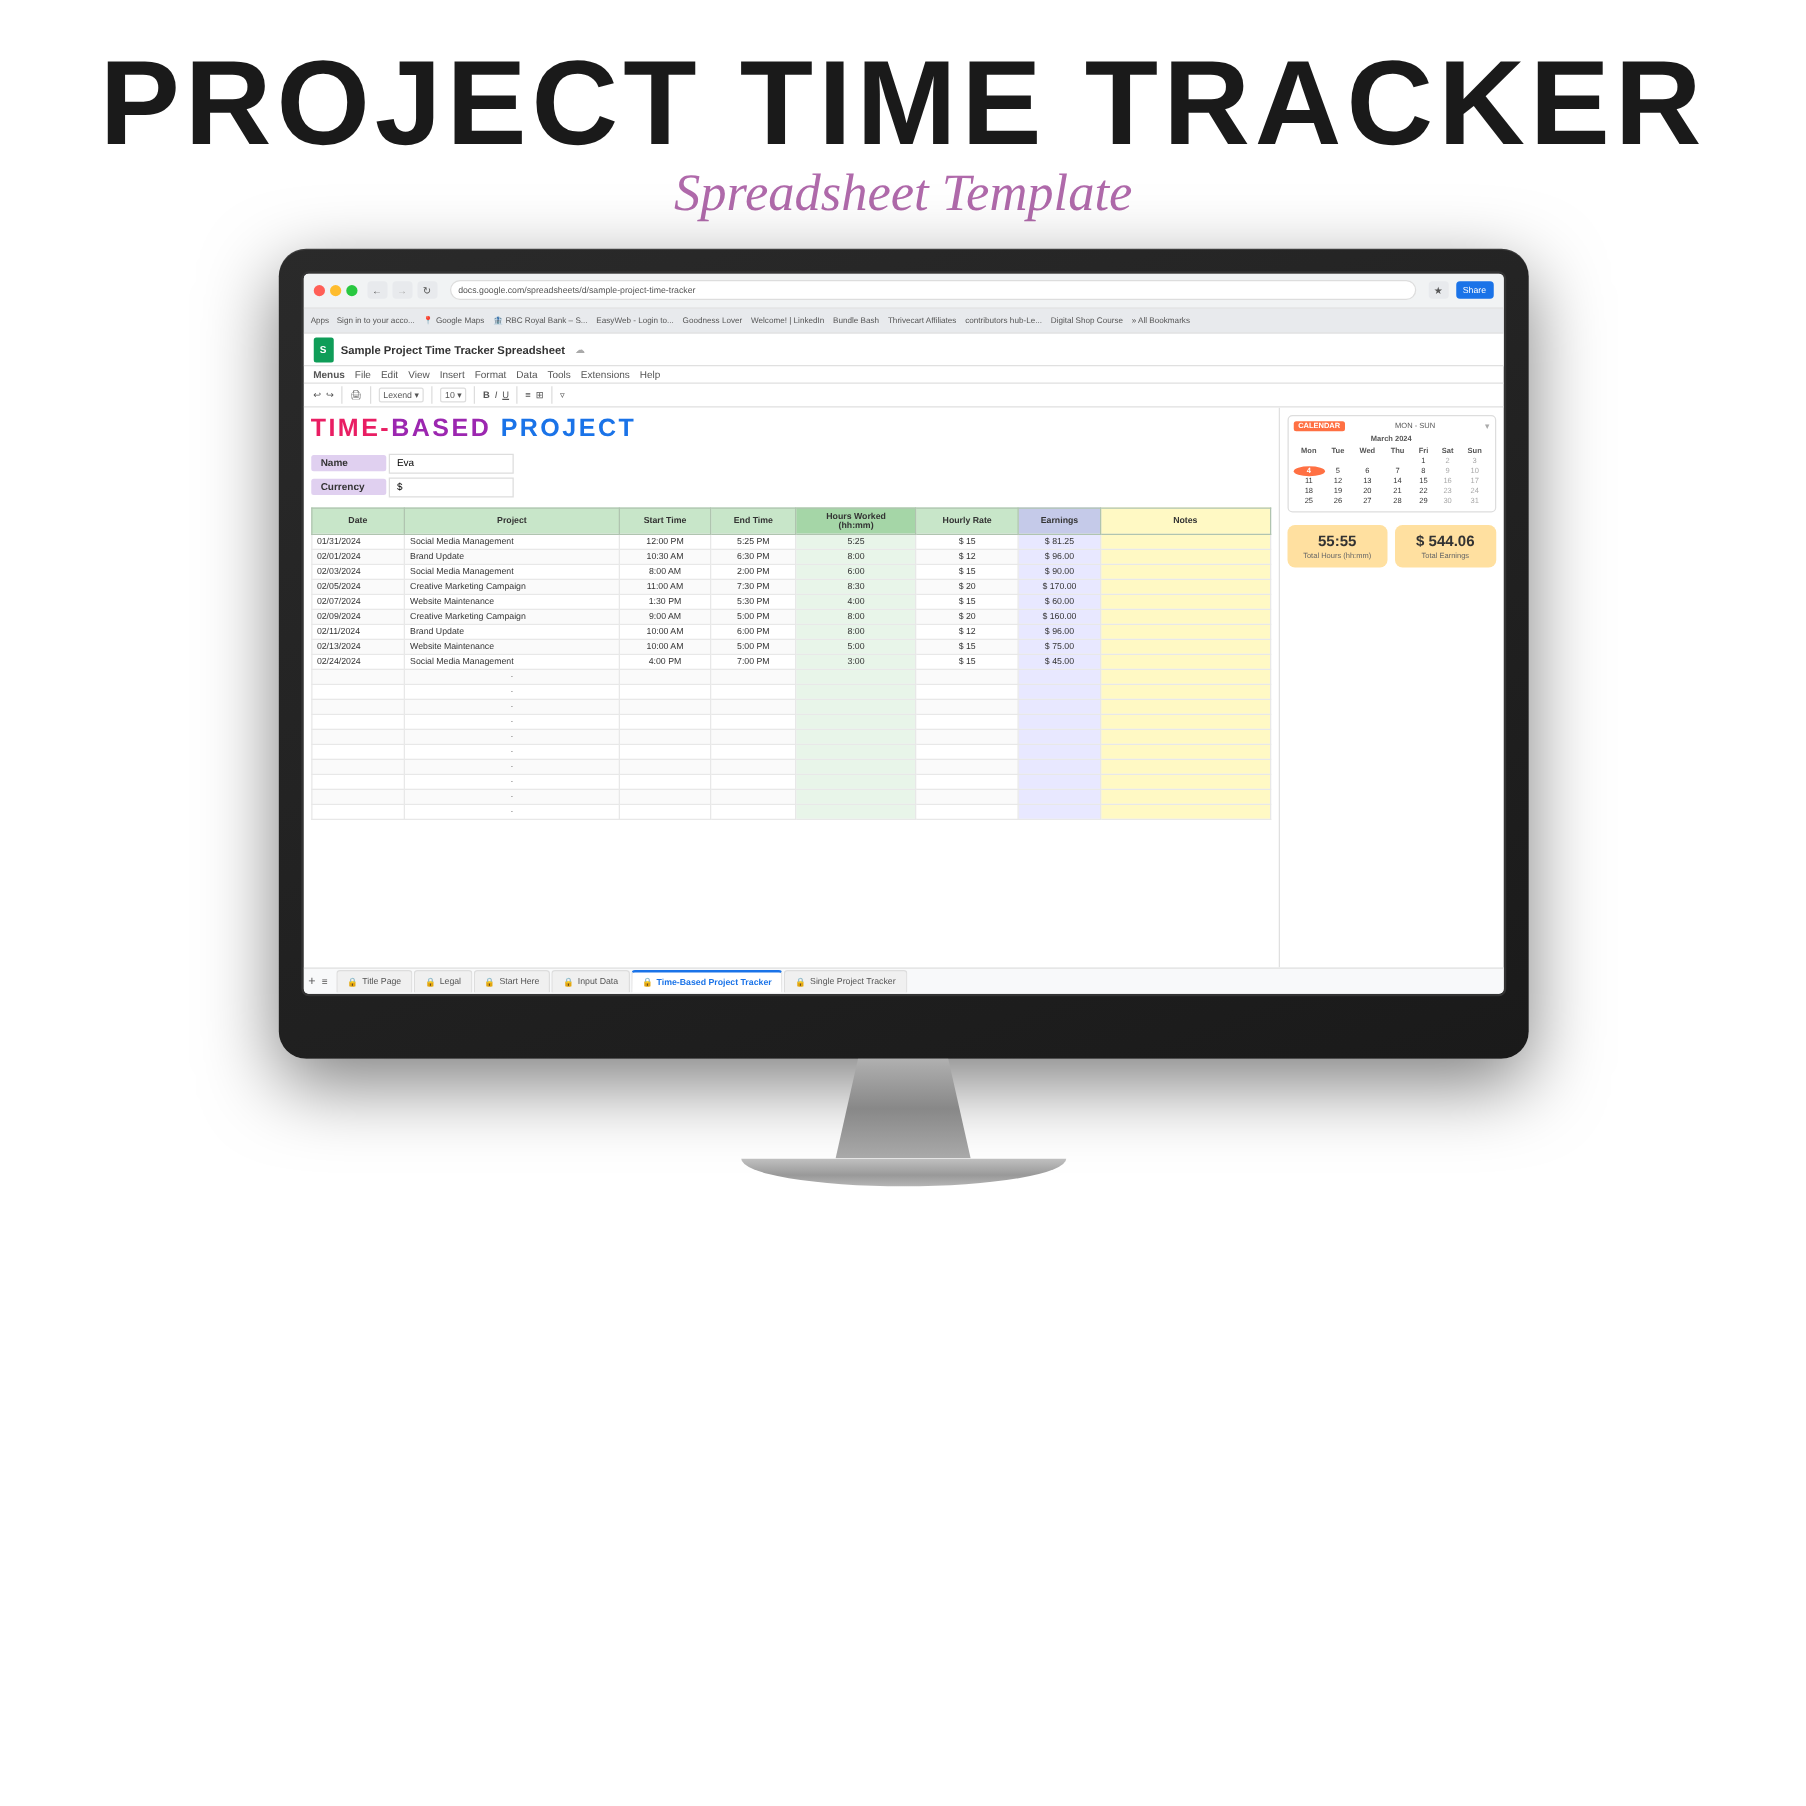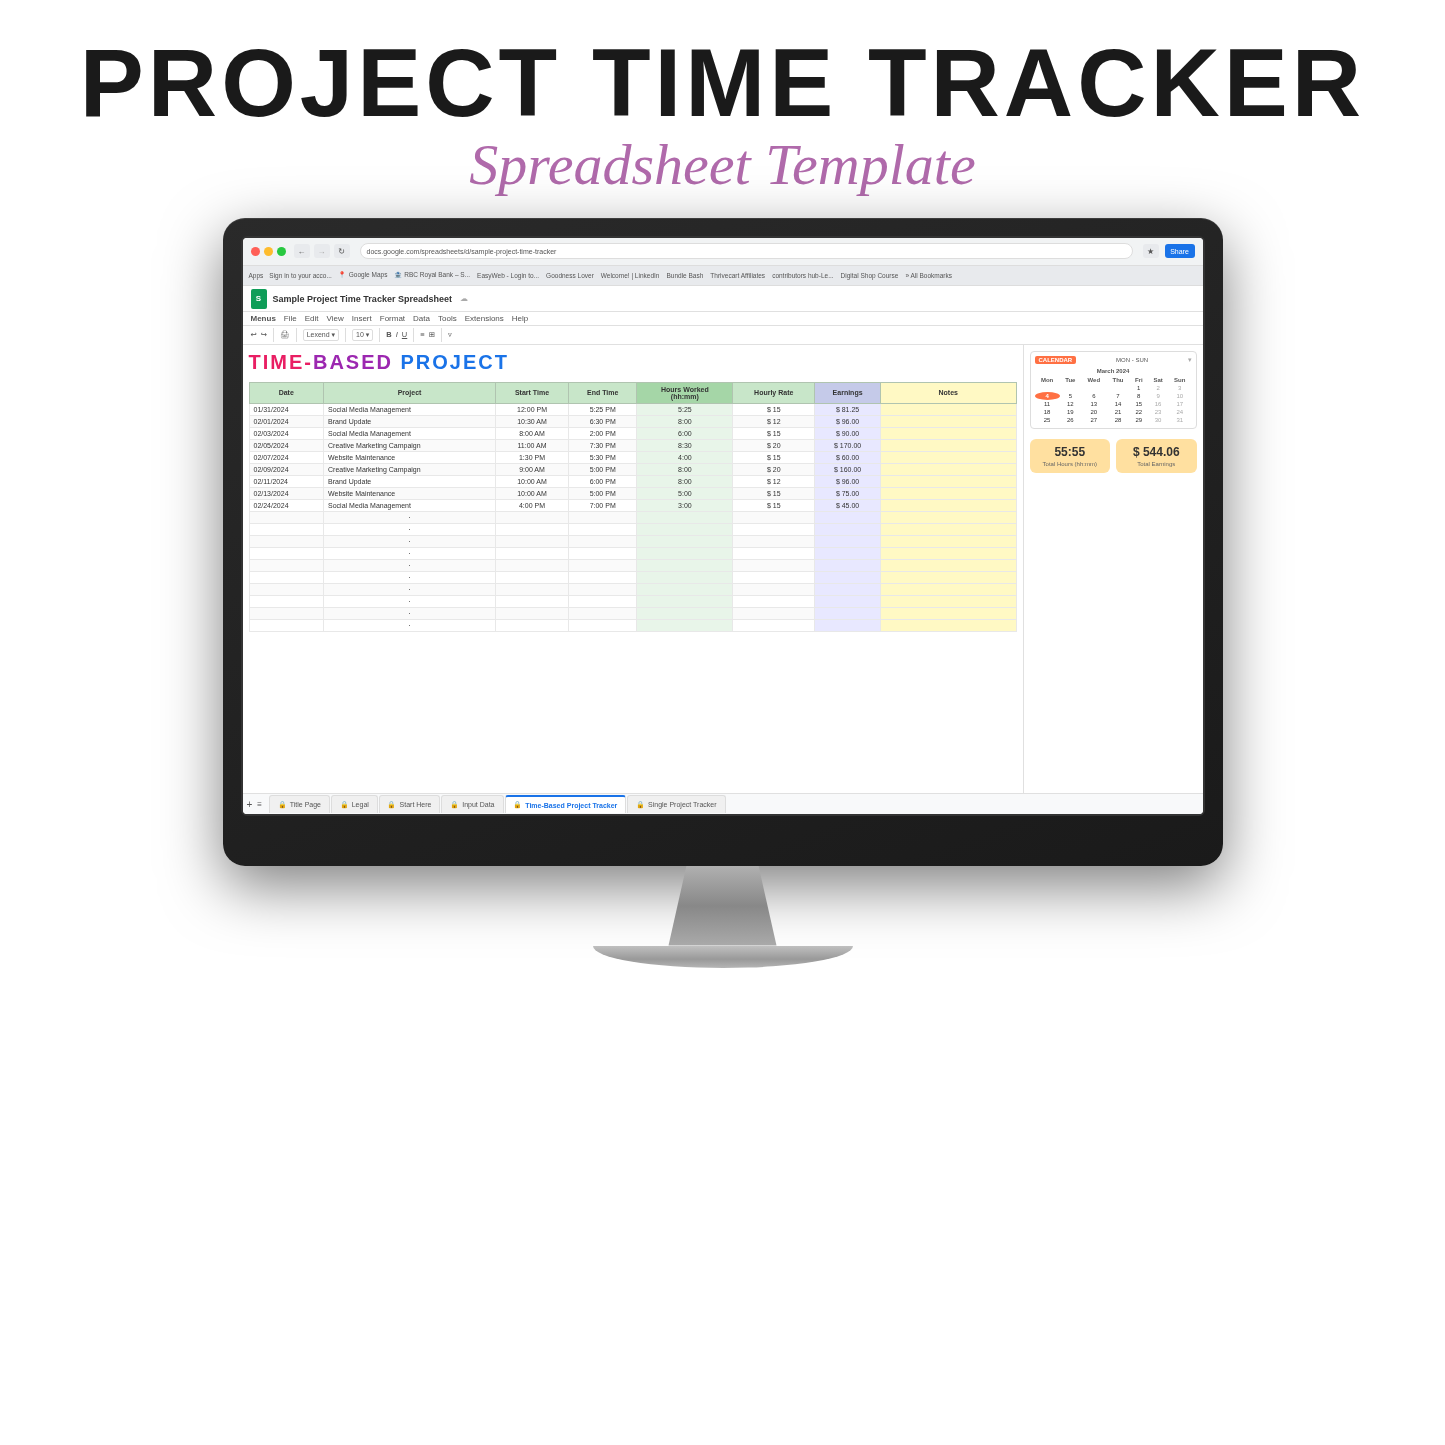--- a/index.html
+++ b/index.html
@@ -22,21 +22,21 @@
     }
     .main-title {
       font-size: 96px;
       font-weight: 900;
       color: #1a1a1a;
       letter-spacing: 4px;
       font-family: 'Arial Black', Arial, sans-serif;
       line-height: 1.1;
     }
     .sub-title {
-      font-size: 58px;
+      font-size: 42px;
       color: #b06aab;
       font-family: 'Brush Script MT', cursive, Georgia, serif;
       font-style: italic;
       margin-top: -5px;
     }
 
     
     .monitor-wrap {
       position: relative;
       width: 1000px;
@@ -432,20 +432,30 @@
         <span>▿</span>
       </div>
 
       <div class="spreadsheet-content">
         <div class="sheet-left">
 
           <div style="margin-bottom:8px;">
             <span style="font-size:20px; font-weight:900; font-family:'Arial Black',Arial,sans-serif; letter-spacing:2px; color:#e91e63;">TIME-</span><span style="font-size:20px; font-weight:900; font-family:'Arial Black',Arial,sans-serif; letter-spacing:2px; color:#9c27b0;">BASED</span><span style="font-size:20px; font-weight:900; font-family:'Arial Black',Arial,sans-serif; letter-spacing:2px; color:#1a73e8;"> PROJECT</span>
           </div>
 
+          <div class="form-fields">
+            <div class="form-row">
+              <span class="form-label">Name</span>
+              <span class="form-input">Eva</span>
+            </div>
+            <div class="form-row">
+              <span class="form-label">Currency</span>
+              <span class="form-input">$</span>
+            </div>
+          </div>
 
           <table class="data-table">
             <thead>
               <tr>
                 <th>Date</th>
                 <th>Project</th>
                 <th>Start Time</th>
                 <th>End Time</th>
                 <th style="background:#a5d6a7;">Hours Worked<br>(hh:mm)</th>
                 <th>Hourly Rate</th>

